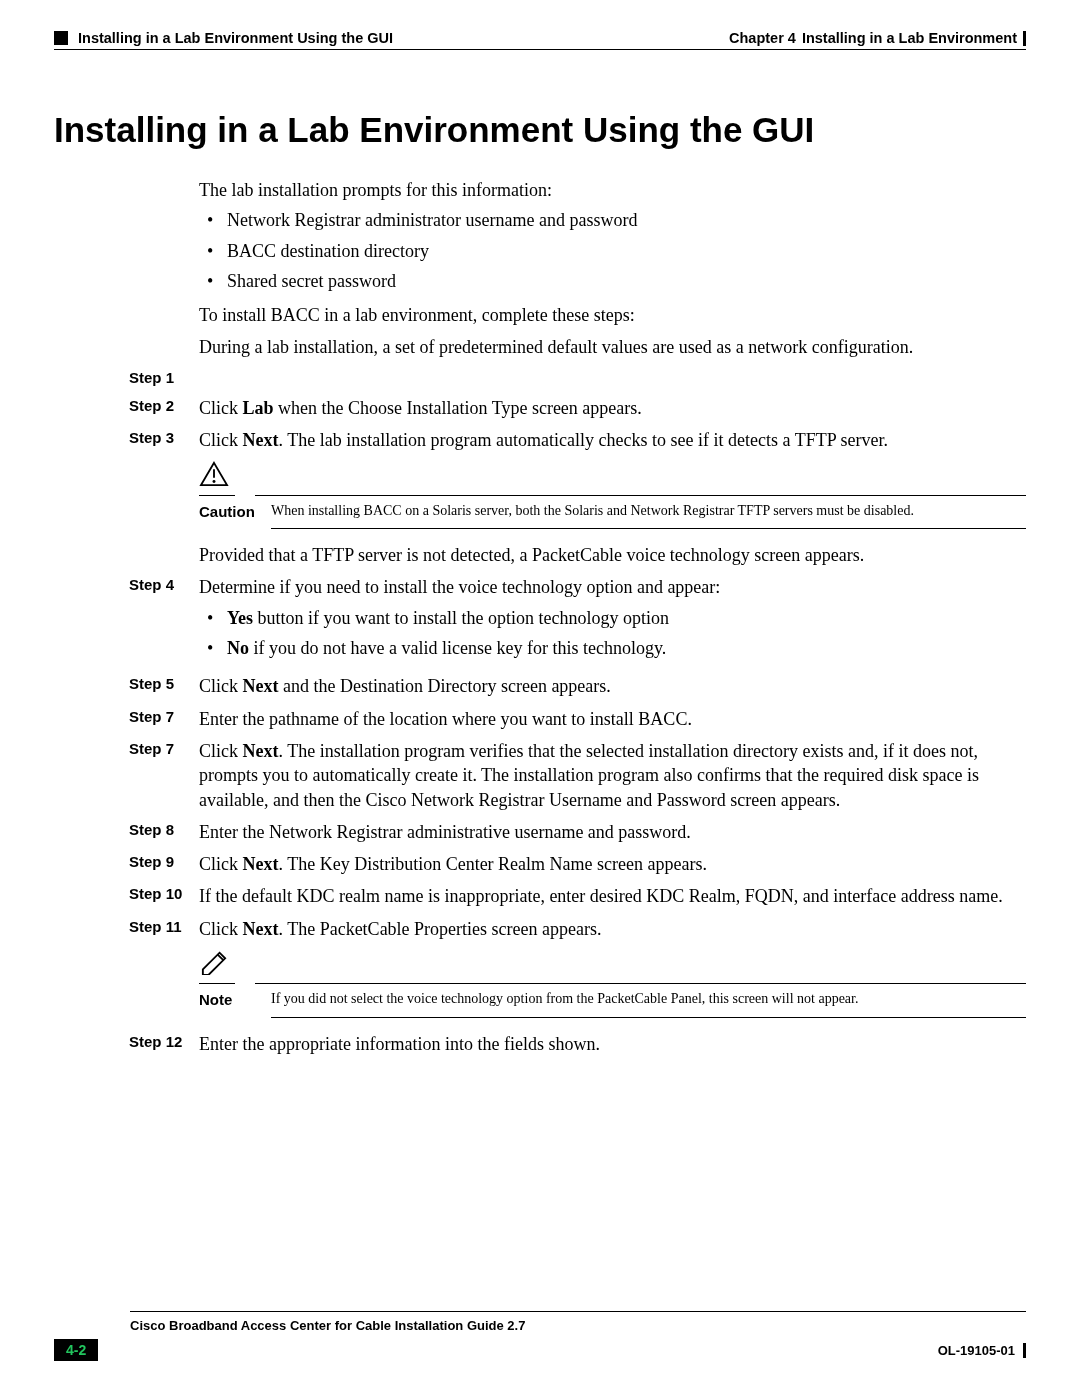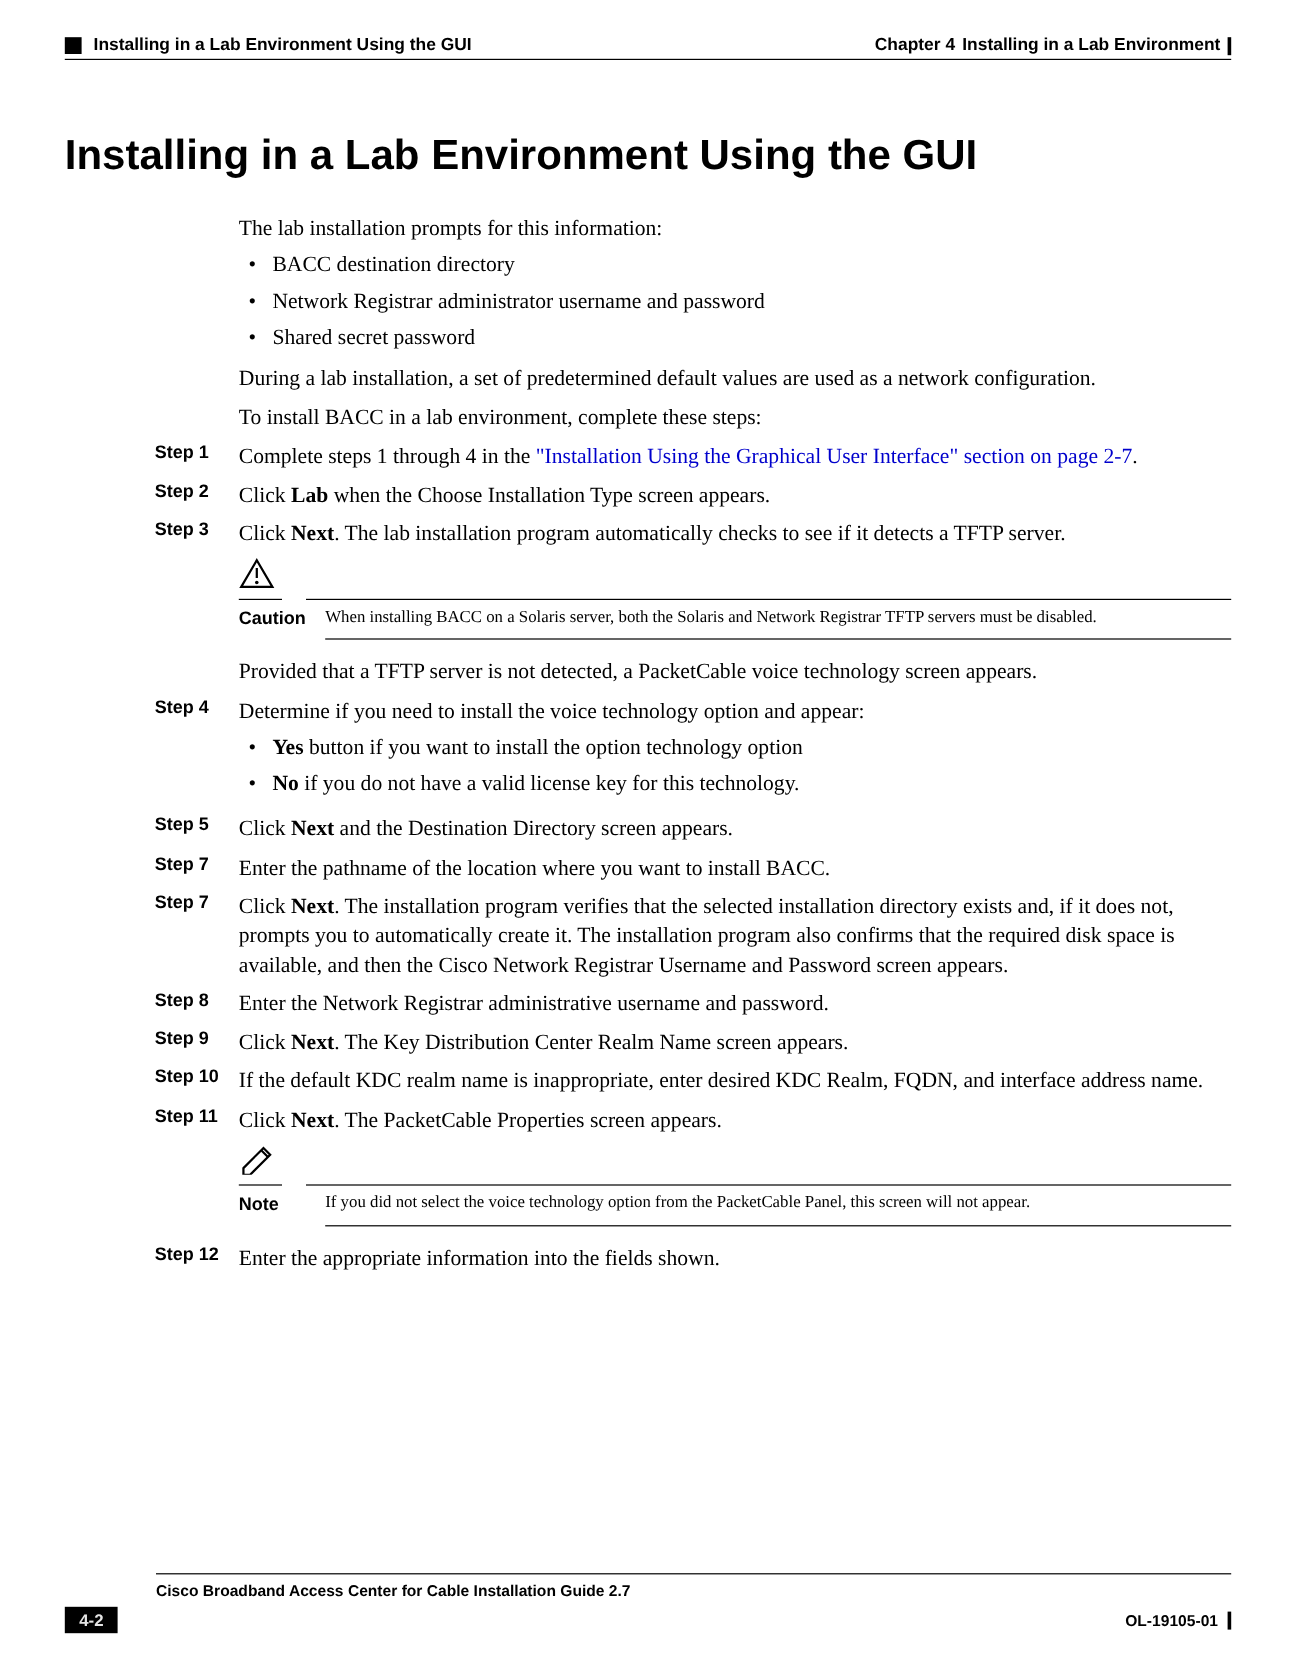--- a/index.html
+++ b/index.html
@@ -176,21 +176,21 @@
     font-weight: bold;
     margin-bottom: 6px;
   }
   .footer-bottom {
     display: flex;
     justify-content: space-between;
     align-items: center;
   }
   .page-num-box {
     background: #000;
-    color: #e5e5e5;
+    color: #22c55e;
     font-weight: bold;
     font-size: 14px;
     padding: 3px 12px;
   }
   .footer-right {
     display: flex;
     align-items: center;
     gap: 8px;
     font-size: 13px;
     font-weight: bold;
@@ -212,35 +212,32 @@
       <span class="thick-bar-v"></span>
     </div>
   </div>
   <hr class="hr-top">
 
   <h1 class="main-title">Installing in a Lab Environment Using the GUI</h1>
 
   <div class="body-col">
     <div class="intro">The lab installation prompts for this information:</div>
     <ul class="bullets">
+      <li>Network Registrar administrator username and password</li>
       <li>BACC destination directory</li>
-      <li>Network Registrar administrator username and password</li>
       <li>Shared secret password</li>
     </ul>
+    <div class="para">To install BACC in a lab environment, complete these steps:</div>
     <div class="para">During a lab installation, a set of predetermined default values are used as a network configuration.</div>
-    <div class="para">To install BACC in a lab environment, complete these steps:</div>
   </div>
 
   <div class="steps">
 
     <div class="step-row">
       <div class="step-label">Step 1</div>
-      <div class="step-text">
-        <span>Complete steps 1 through 4 in the </span><span class="link">"Installation Using the Graphical User Interface" section on page 2-7</span><span>.</span>
-      </div>
     </div>
 
     <div class="step-row">
       <div class="step-label">Step 2</div>
       <div class="step-text">
         <span>Click </span><span class="bold">Lab</span><span> when the Choose Installation Type screen appears.</span>
       </div>
     </div>
 
     <div class="step-row">

